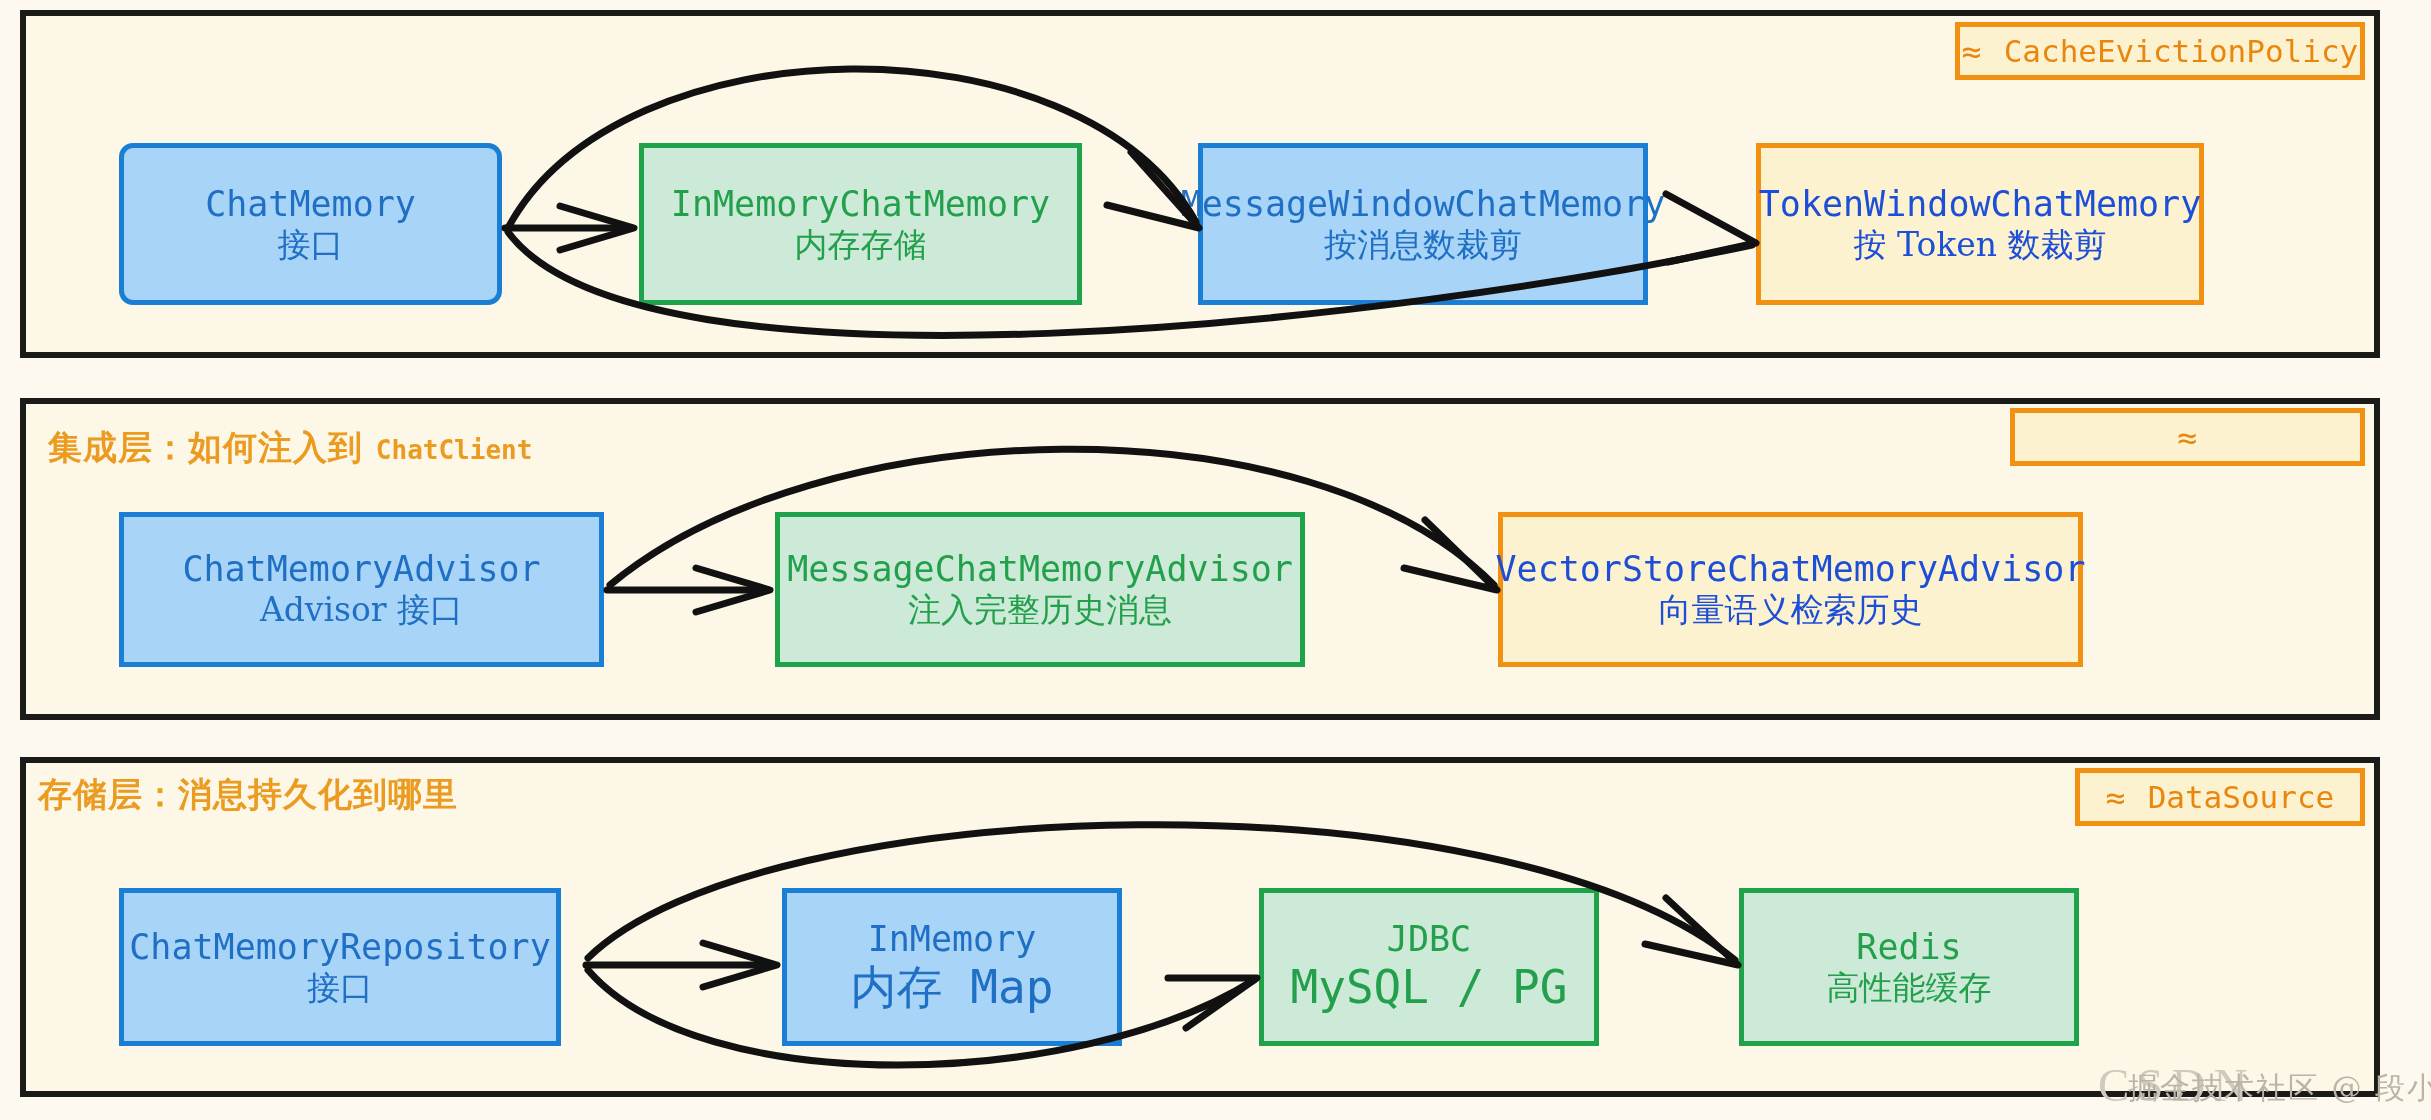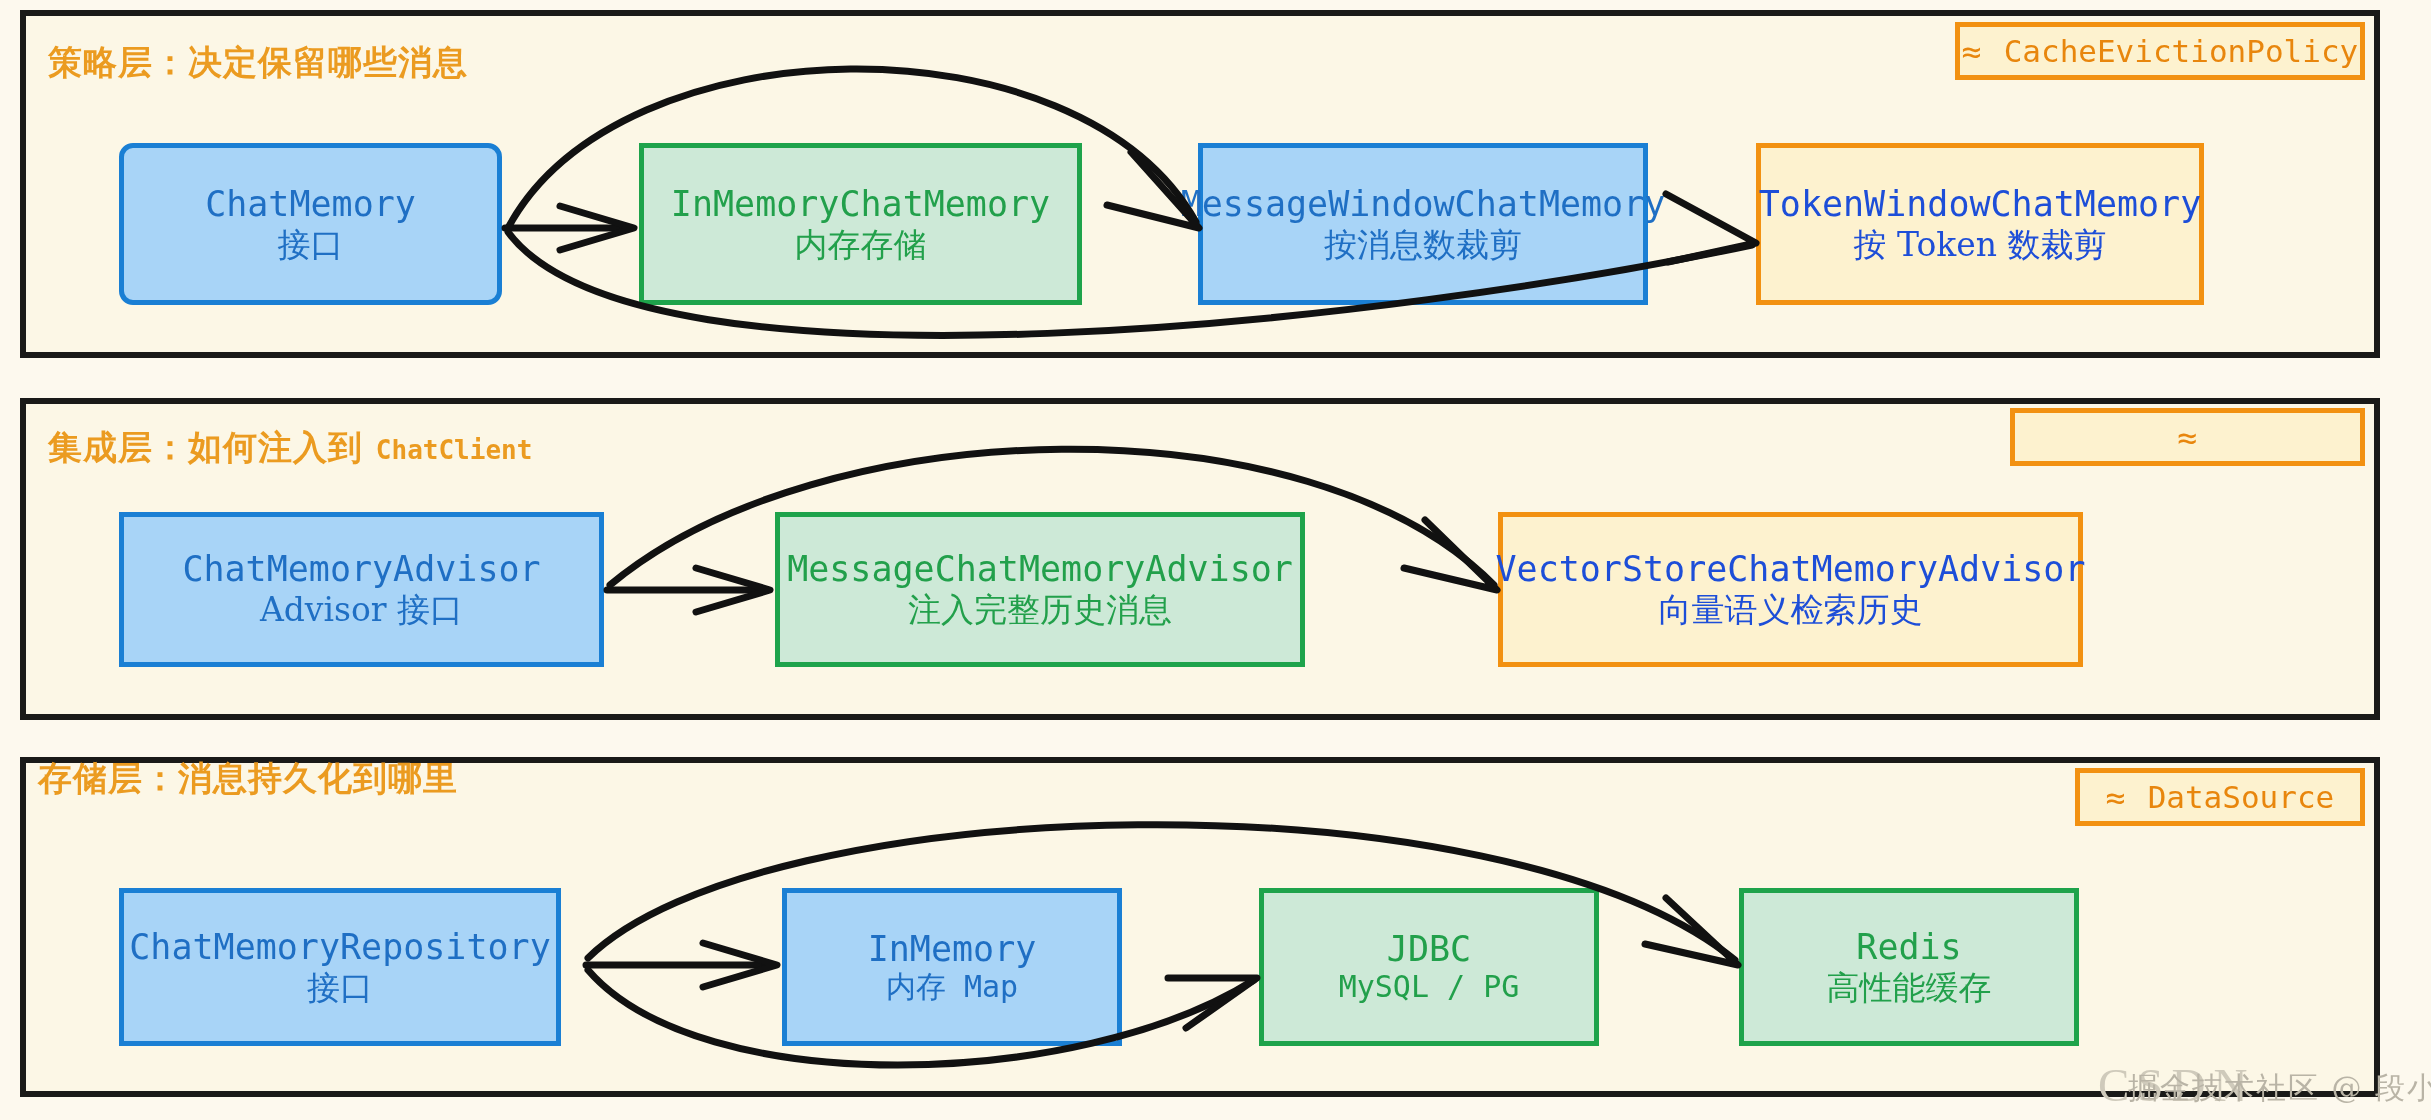--- a/index.html
+++ b/index.html
@@ -17,21 +17,21 @@
   .badge span{color:#e8860d;font-family:"DejaVu Sans Mono","Liberation Mono",monospace;
     font-size:31px;white-space:nowrap;}
   .badge .tilde{font-size:33px;}
 
   .node{position:absolute;box-sizing:border-box;display:flex;flex-direction:column;
     align-items:center;justify-content:center;}
   .node .l1{font-family:"DejaVu Sans Mono","Liberation Mono",monospace;font-size:35px;
     white-space:nowrap;line-height:1.16;}
   .node .l2{font-family:"DejaVu Serif","Liberation Serif",serif;font-size:33px;
     white-space:nowrap;line-height:1.2;}
-  .node .l2.mono{font-family:"DejaVu Sans Mono","Liberation Mono",monospace;font-size:30px;}
+  .node .l2.mono{font-family:"DejaVu Sans Mono","Liberation Mono",monospace;font-size:46px;}
 
   .blue{background:#a8d4f7;border:5px solid #1a7fd4;}
   .blue .l1,.blue .l2{color:#1f6fc4;}
   .green{background:#cde9d7;border:5px solid #1ea34b;}
   .green .l1,.green .l2{color:#22a04b;}
   .orange{background:#fdf2cf;border:5px solid #f29111;}
   .orange .l1,.orange .l2{color:#1d4ed8;}
 
   svg.edges{position:absolute;left:0;top:0;width:2431px;height:1120px;pointer-events:none;}
 
@@ -39,23 +39,20 @@
   .wm-back{color:#cfcabb;font-size:47px;letter-spacing:8px;font-family:Liberation Serif, serif;}
   .wm-front{color:#b9b4a6;font-size:30px;letter-spacing:2px;}
 </style>
 </head>
 <body>
 
 <div id="stage">
 
   <div class="panel" style="left:20px;top:10px;height:348px;width:2360px;"></div>
 
-  <div class="panel-title" style="left:48px;top:40px;">
-    <span>策略层：决定保留哪些消息</span>
-  </div>
 
   <div class="badge" style="left:1955px;top:22px;width:410px;height:58px;">
     <span class="tilde">≈</span>
     <span>CacheEvictionPolicy</span>
   </div>
 
   <div class="node blue" style="left:119px;top:143px;width:383px;height:162px;border-radius:14px;">
     <div class="l1">ChatMemory</div>
     <div class="l2">接口</div>
   </div>
@@ -95,21 +92,21 @@
     <div class="l2">注入完整历史消息</div>
   </div>
 
   <div class="node orange" style="left:1498px;top:512px;width:585px;height:155px;">
     <div class="l1">VectorStoreChatMemoryAdvisor</div>
     <div class="l2">向量语义检索历史</div>
   </div>
 
   <div class="panel" style="left:20px;top:757px;height:340px;width:2360px;"></div>
 
-  <div class="panel-title" style="left:38px;top:756px;">
+  <div class="panel-title" style="left:38px;top:772px;">
     <span>存储层：消息持久化到哪里</span>
   </div>
 
   <div class="badge" style="left:2075px;top:768px;width:290px;height:58px;">
     <span class="tilde">≈</span>
     <span>DataSource</span>
   </div>
 
   <div class="node blue" style="left:119px;top:888px;width:442px;height:158px;">
     <div class="l1">ChatMemoryRepository</div>

